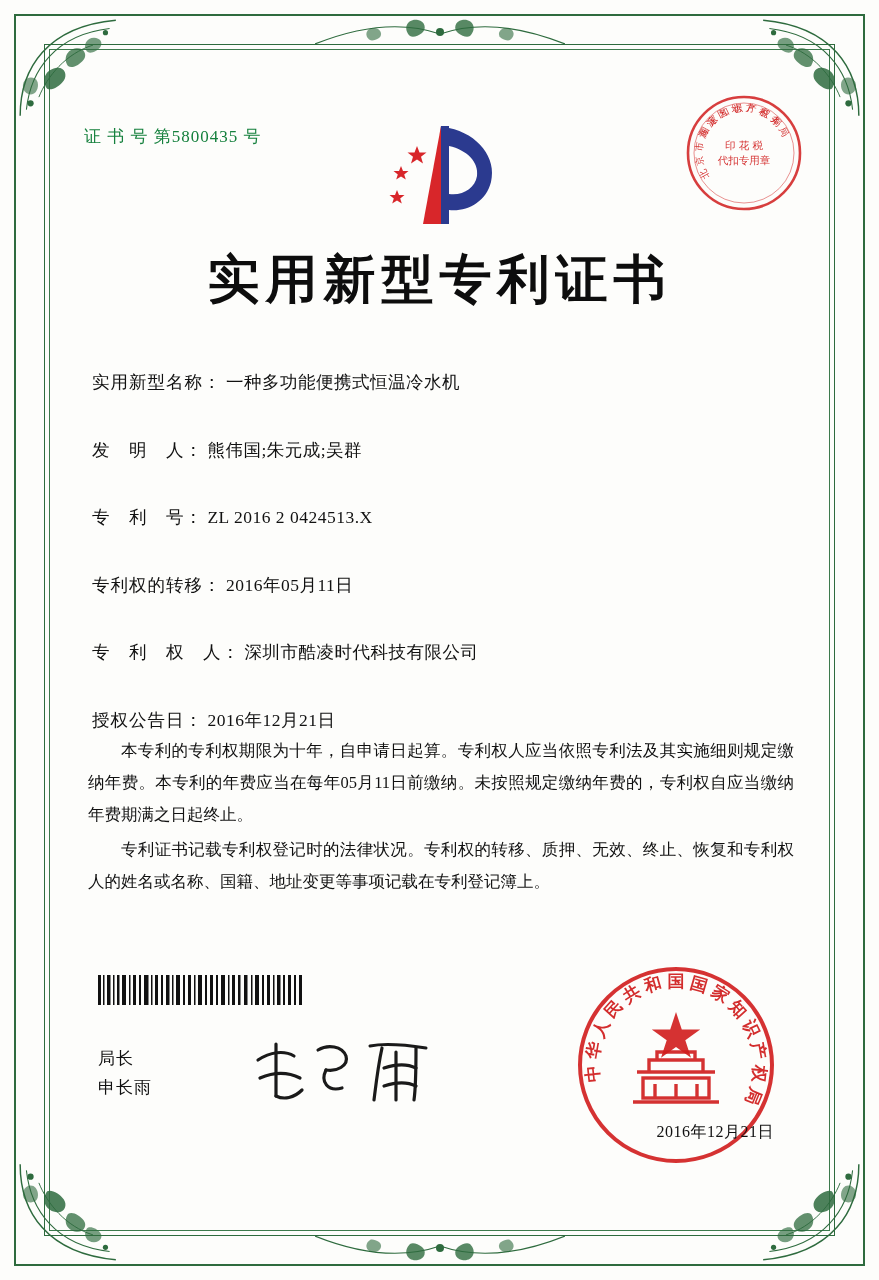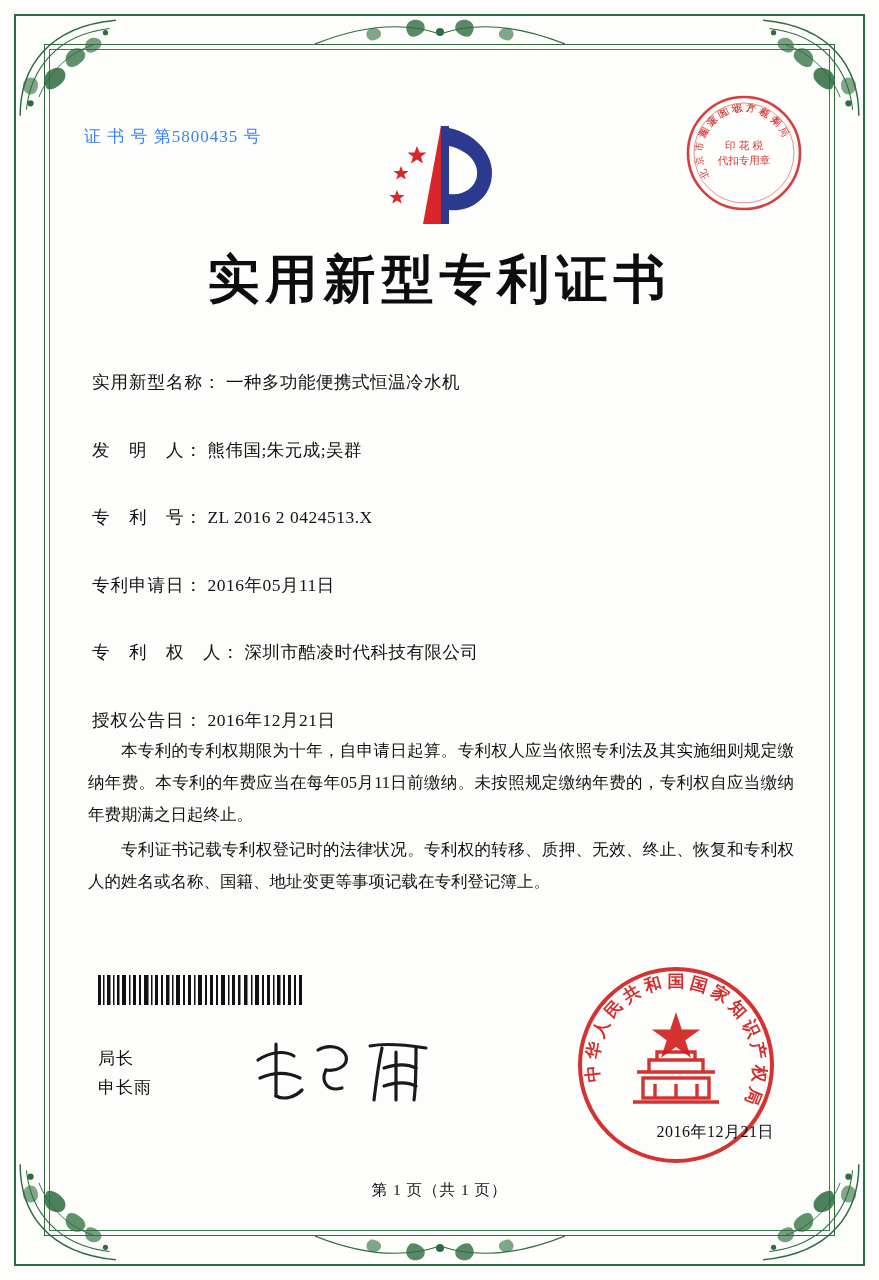--- a/index.html
+++ b/index.html
@@ -74,21 +74,21 @@
     width: 739px;
     height: 1140px;
   }
 
   .cert-no {
     position: absolute;
     left: 14px;
     top: 55px;
     font-size: 17px;
     letter-spacing: 1px;
-    color: #3b82f6;
+    color: #15803d;
     white-space: nowrap;
   }
 
   
   .logo {
     position: absolute;
     left: 50%;
     top: 48px;
     transform: translateX(-50%);
     width: 130px;
@@ -357,21 +357,21 @@
       </div>
       <div class="field-row">
         <span class="field-label">发　明　人：</span>
         <span class="field-value">熊伟国;朱元成;吴群</span>
       </div>
       <div class="field-row">
         <span class="field-label">专　利　号：</span>
         <span class="field-value">ZL 2016 2 0424513.X</span>
       </div>
       <div class="field-row">
-        <span class="field-label">专利申请日：</span>
+        <span class="field-label">专利权的转移：</span>
         <span class="field-value">2016年05月11日</span>
       </div>
       <div class="field-row">
         <span class="field-label">专　利　权　人：</span>
         <span class="field-value">深圳市酷凌时代科技有限公司</span>
       </div>
       <div class="field-row">
         <span class="field-label">授权公告日：</span>
         <span class="field-value">2016年12月21日</span>
       </div>
@@ -480,16 +480,15 @@
           <text transform="translate(105,105) rotate(64) translate(0,-78)" text-anchor="middle">识</text>
           <text transform="translate(105,105) rotate(80) translate(0,-78)" text-anchor="middle">产</text>
           <text transform="translate(105,105) rotate(96) translate(0,-78)" text-anchor="middle">权</text>
           <text transform="translate(105,105) rotate(112) translate(0,-78)" text-anchor="middle">局</text>
         </g>
       </svg>
     </div>
 
     <div class="seal-date">2016年12月21日</div>
 
-    <div class="page-foot">第 1 页（共 1 页）</div>
 
   </div>
 </div>
 
 </body></html>

